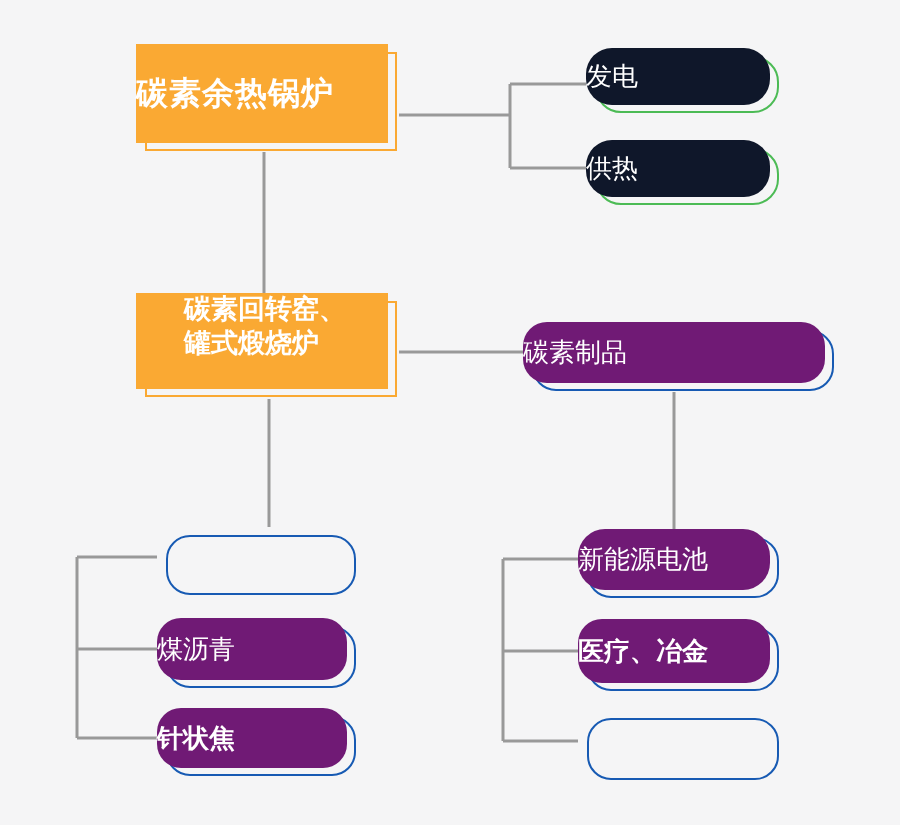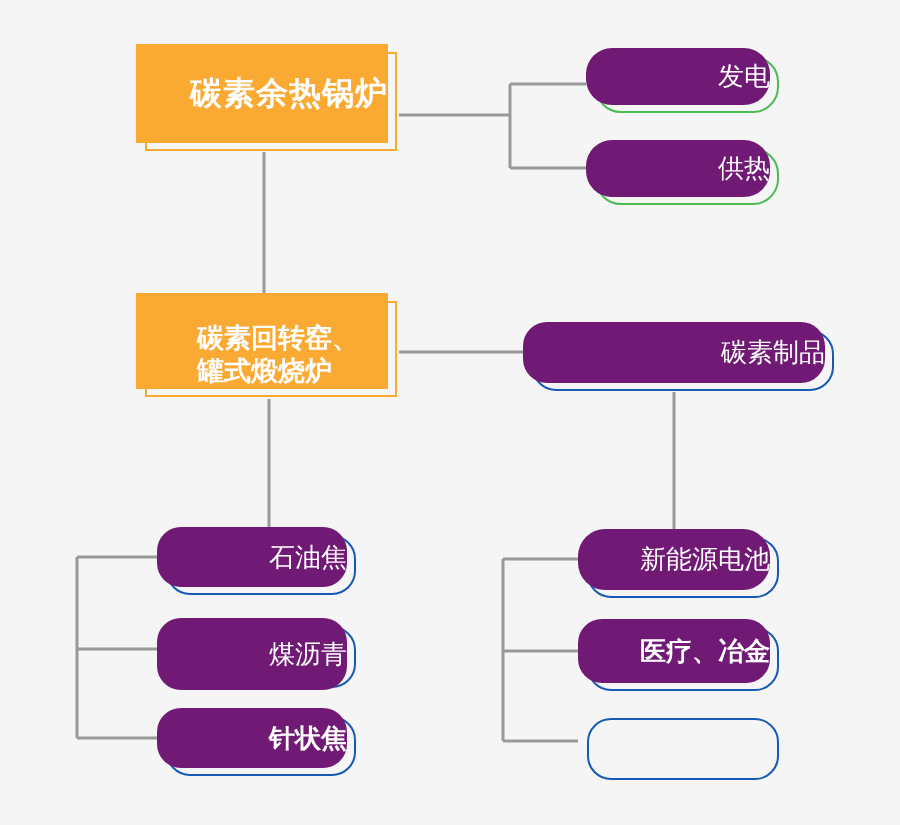--- a/index.html
+++ b/index.html
@@ -1,31 +1,31 @@
 <!DOCTYPE html>
 <html><head>
 <meta charset="utf-8">
 <style>
   html,body{margin:0;padding:0;background:#f5f5f6;font-family:"Liberation Sans","DejaVu Sans",sans-serif;}
   .canvas{position:relative;width:900px;height:825px;background:#f5f5f6;overflow:hidden;}
   .wires{position:absolute;left:0;top:0;z-index:0;}
   .wires path{stroke:#999999;stroke-width:3;fill:none;}
   .echo{position:absolute;box-sizing:border-box;border:2px solid;background:transparent;z-index:1;}
-  .node{position:absolute;box-sizing:border-box;color:#ffffff;display:flex;align-items:center;justify-content:flex-end;z-index:2;}
+  .node{position:absolute;box-sizing:border-box;color:#ffffff;display:flex;align-items:center;justify-content:flex-start;z-index:2;}
   .orange-fill{background:#FAA933;}
   .orange-line{border-color:#FAA933;}
-  .green-fill{background:#701a75;}
+  .green-fill{background:#0f172a;}
   .green-line{border-color:#4CBB55;}
   .blue-fill{background:#701a75;}
   .blue-line{border-color:#175AB3;}
   .red-fill{background:#F9473D;}
   .pill{border-radius:24px;}
   .pill-g{border-radius:26px;}
   .t-head{font-size:32px;font-weight:900;letter-spacing:1px;}
-  .t-kiln{flex-direction:column;align-items:flex-start;padding-left:61px;font-size:27px;font-weight:900;line-height:1.25;}
+  .t-kiln{flex-direction:column;align-items:flex-start;padding-left:48px;font-size:27px;font-weight:900;line-height:1.25;}
   .t-pill{font-size:26px;font-weight:400;}
   .vwrap{display:flex;gap:13px;align-items:center;justify-content:center;}
   .vcol{display:block;width:1.08em;font-size:21px;line-height:1.3;word-break:break-all;text-align:center;font-weight:400;}
 </style>
 </head>
 <body>
 
 <div class="canvas">
 
   <svg class="wires" width="900" height="825" viewBox="0 0 900 825">
@@ -74,25 +74,22 @@
   </div>
 
   <div class="node green-fill pill-g t-pill" style="left:586px;top:140px;width:184px;height:57px;">
     <span>供热</span>
   </div>
 
   <div class="node blue-fill pill t-pill" style="left:523px;top:322px;width:302px;height:61px;">
     <span>碳素制品</span>
   </div>
 
-  <div class="node blue-fill pill t-pill" style="left:157px;top:527px;width:190px;height:60px;">
-    <span>石油焦</span>
-  </div>
 
-  <div class="node blue-fill pill t-pill" style="left:157px;top:618px;width:190px;height:72px;">
+  <div class="node blue-fill pill t-pill" style="left:157px;top:618px;width:190px;height:62px;">
     <span>煤沥青</span>
   </div>
 
   <div class="node blue-fill pill t-pill" style="left:157px;top:708px;width:190px;height:60px;font-weight:bold;">
     <span>针状焦</span>
   </div>
 
   <div class="node blue-fill pill t-pill" style="left:578px;top:529px;width:192px;height:61px;border-radius:27px;">
     <span>新能源电池</span>
   </div>

